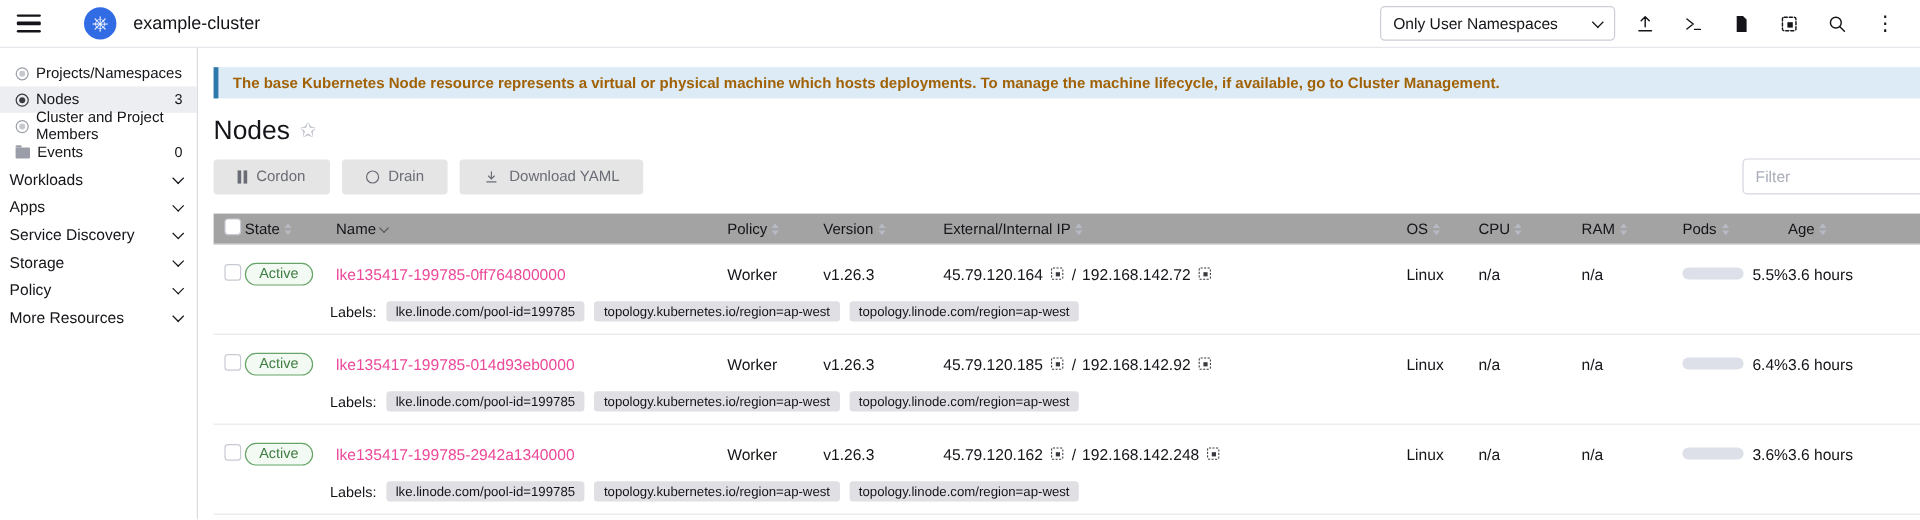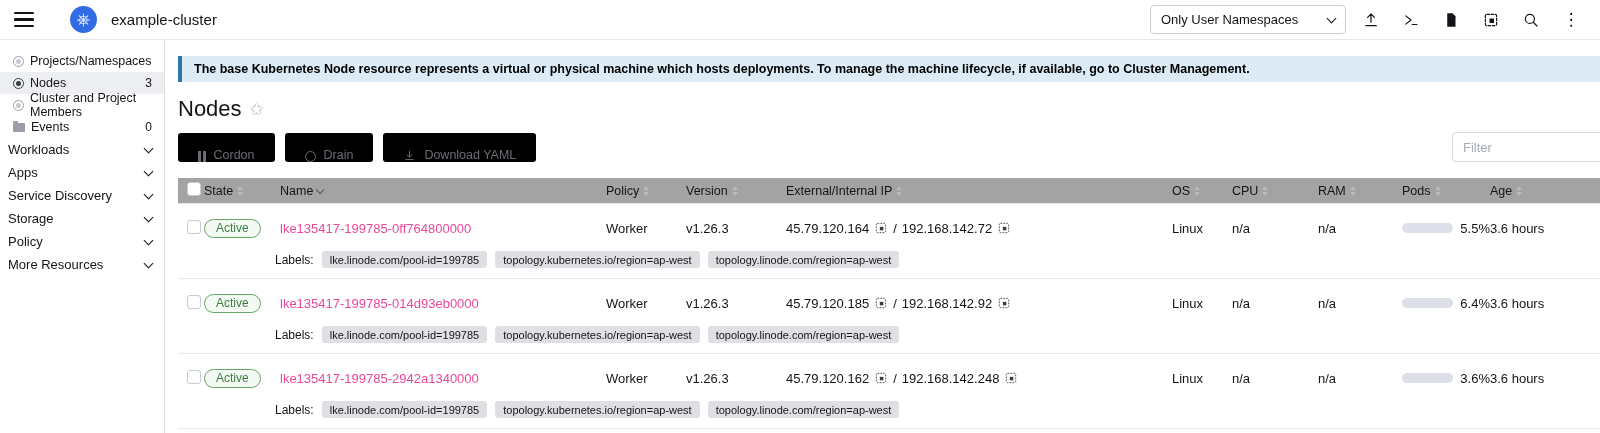--- a/index.html
+++ b/index.html
@@ -38,29 +38,29 @@
   .side-item.selected { background:#eceef2; }
   .side-item .count { margin-left:auto; font-size:12px; }
   .dot-icon { width:11px; height:11px; border:1.5px solid #9b9ea8; border-radius:50%; position:relative; flex-shrink:0; }
   .dot-icon::after { content:""; position:absolute; inset:2px; border-radius:50%; background:#c6c8cf; }
   .dot-icon.dark { border-color:#3a3b40; } .dot-icon.dark::after { background:#3a3b40; }
   .folder-icon { width:12px; height:9px; background:#9b9ea8; border-radius:1px; position:relative; flex-shrink:0; }
   .folder-icon::before { content:""; position:absolute; top:-2px; left:0; width:5px; height:2px; background:#9b9ea8; border-radius:1px 1px 0 0; }
 
   
   .banner { background:#dcebf5; border-left:4px solid #2e79ac; padding:6px 12px; font-size:12.5px;
-    font-weight:600; color:#000000; margin-right:0; }
+    font-weight:600; color:#a16207; margin-right:0; }
 
   
   .page-head { display:flex; align-items:center; gap:8px; margin:14px 0 10px; }
   .page-title { font-size:22px; font-weight:500; }
   .fav-star { color:#b9bcc6; font-size:17px; cursor:pointer; }
   .toolbar { display:flex; align-items:center; gap:10px; margin-bottom:16px; }
-  .btn { height:29px; background:#000000; color:#6a6d76; border:none; border-radius:3px;
-    display:inline-flex; align-items:flex-end; gap:8px; padding:0 20px; font-size:12.5px; cursor:default; }
+  .btn { height:29px; background:#e5e5e5; color:#6a6d76; border:none; border-radius:3px;
+    display:inline-flex; align-items:center; gap:8px; padding:0 20px; font-size:12.5px; cursor:default; }
   .btn svg { width:13px; height:13px; stroke:#6a6d76; fill:none; stroke-width:1.8; stroke-linecap:round; }
   .pause-ic { display:inline-flex; gap:2.5px; } .pause-ic i { width:2.5px; height:11px; background:#6a6d76; display:block; }
   .circle-ic { width:11px; height:11px; border:1.8px solid #6a6d76; border-radius:50%; display:inline-block; }
   .filter-box { margin-left:auto; margin-right:-4px; }
   .filter-input { width:152px; height:30px; border:1px solid #d4d6de; border-radius:4px; padding:0 10px;
     font-size:13px; color:#141419; font-family:inherit; }
   .filter-input::placeholder { color:#a9adba; }
 
   
   .tbl { margin-right:0; }

